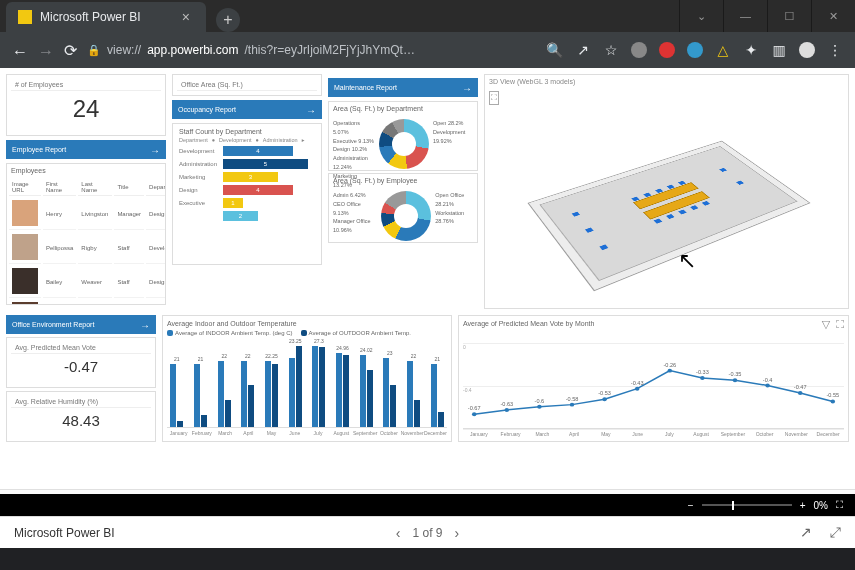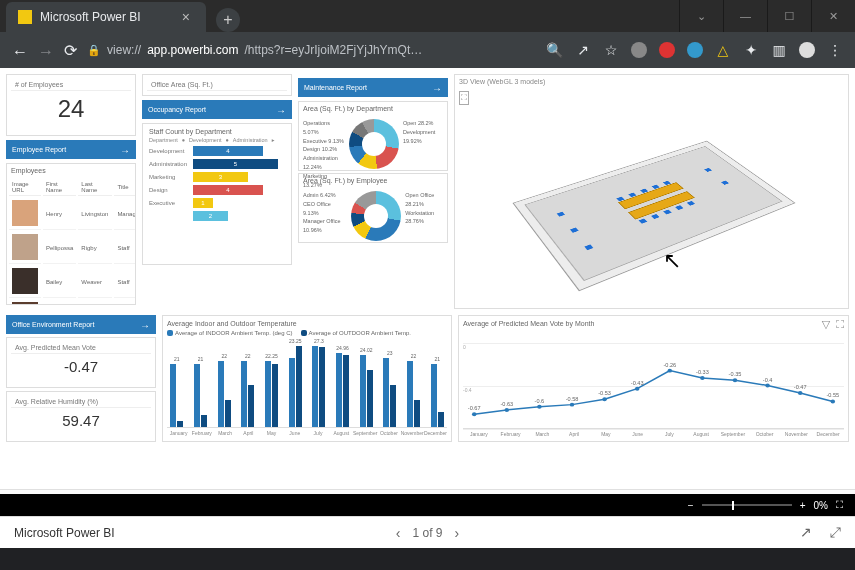--- a/index.html
+++ b/index.html
@@ -107,21 +107,21 @@
 </div>
 
 <div class="addrbar">
   <span class="navbtn">←</span>
   <span class="navbtn" style="opacity:.4">→</span>
   <span class="navbtn">⟳</span>
   <div class="addr">
     <span class="lock">🔒</span>
     <span>view://</span>
       <span style="color:#fff">app.powerbi.com</span>
-      <span>/https?r=eyJrIjoiM2FjYjJhYmQt…</span>
+      <span>/this?r=eyJrIjoiM2FjYjJhYmQt…</span>
   </div>
   <div class="ext-icons">
     <span>🔍</span>
     <span>↗</span>
     <span>☆</span>
     <span class="circle" style="background:#888"></span>
     <span class="circle" style="background:#d33"></span>
     <span class="circle" style="background:#39c"></span>
     <span style="color:#f2c811">△</span>
     <span>✦</span>
@@ -129,21 +129,21 @@
     <span class="avatar"></span>
     <span>⋮</span>
   </div>
 </div>
 
 <div class="content">
 <div class="report">
 
   <div class="row">
 
-    <div style="width:130px">
+    <div style="width:160px">
       <div class="card kpi">
         <div class="lbl"># of Employees</div>
         <div class="val">24</div>
       </div>
       <div class="bluebtn">
         <span>Employee Report</span>
             <span class="arr">→</span>
       </div>
       <div class="card" style="margin-top:4px; height:142px; overflow:hidden;">
         <div class="section-title">Employees</div>
@@ -317,21 +317,21 @@
         <span>Office Environment Report</span>
             <span class="arr">→</span>
       </div>
       <div id="env-kpis">
             <div class="card kpi small-kpi" style="margin-top: 3px;">
               <div class="lbl">Avg. Predicted Mean Vote</div>
               <div class="val">-0.47</div>
             </div>
             <div class="card kpi small-kpi" style="margin-top: 3px;">
               <div class="lbl">Avg. Relative Humidity (%)</div>
-              <div class="val">59.47</div>
+              <div class="val">48.43</div>
             </div>
           </div>
     </div>
 
     <div class="tempchart">
       <div class="chart-title">Average Indoor and Outdoor Temperature</div>
       <div class="legend-dots">
         <span><span class="d" style="background:#2a7ab9"></span><span>Average of INDOOR Ambient Temp. (deg C)</span></span>
         <span><span class="d" style="background:#0f4c81"></span><span>Average of OUTDOOR Ambient Temp.</span></span>
       </div>

